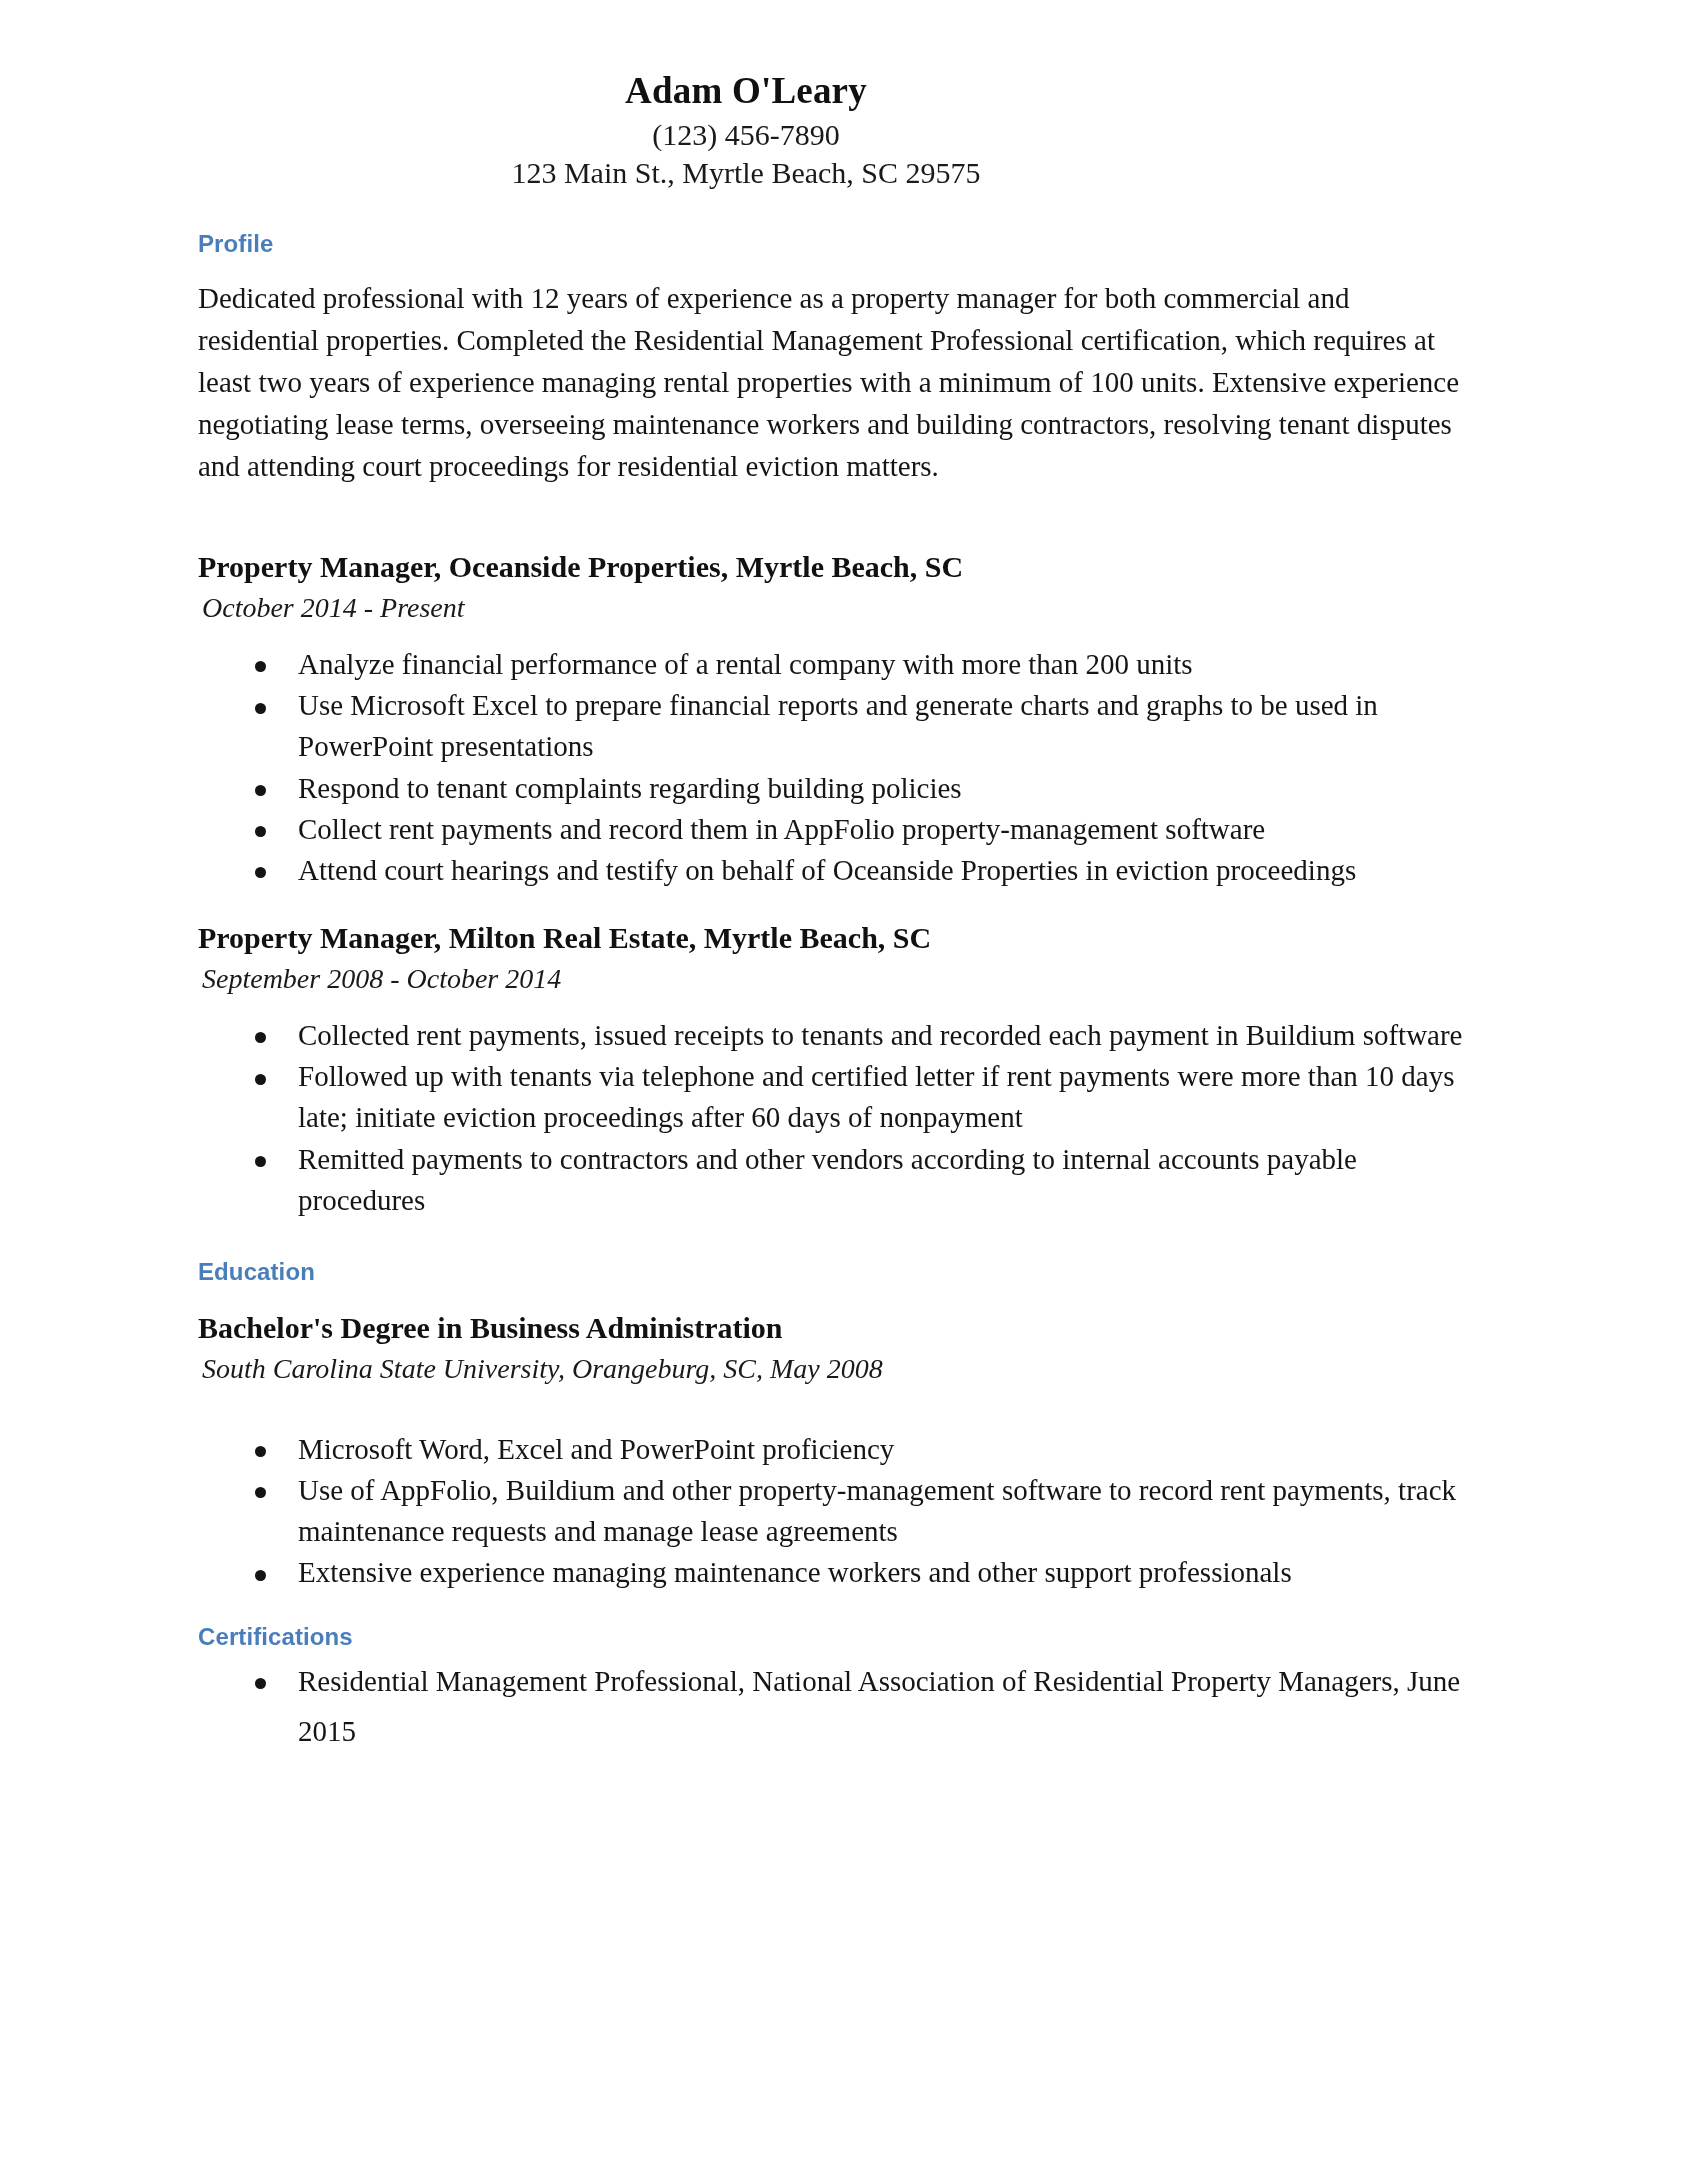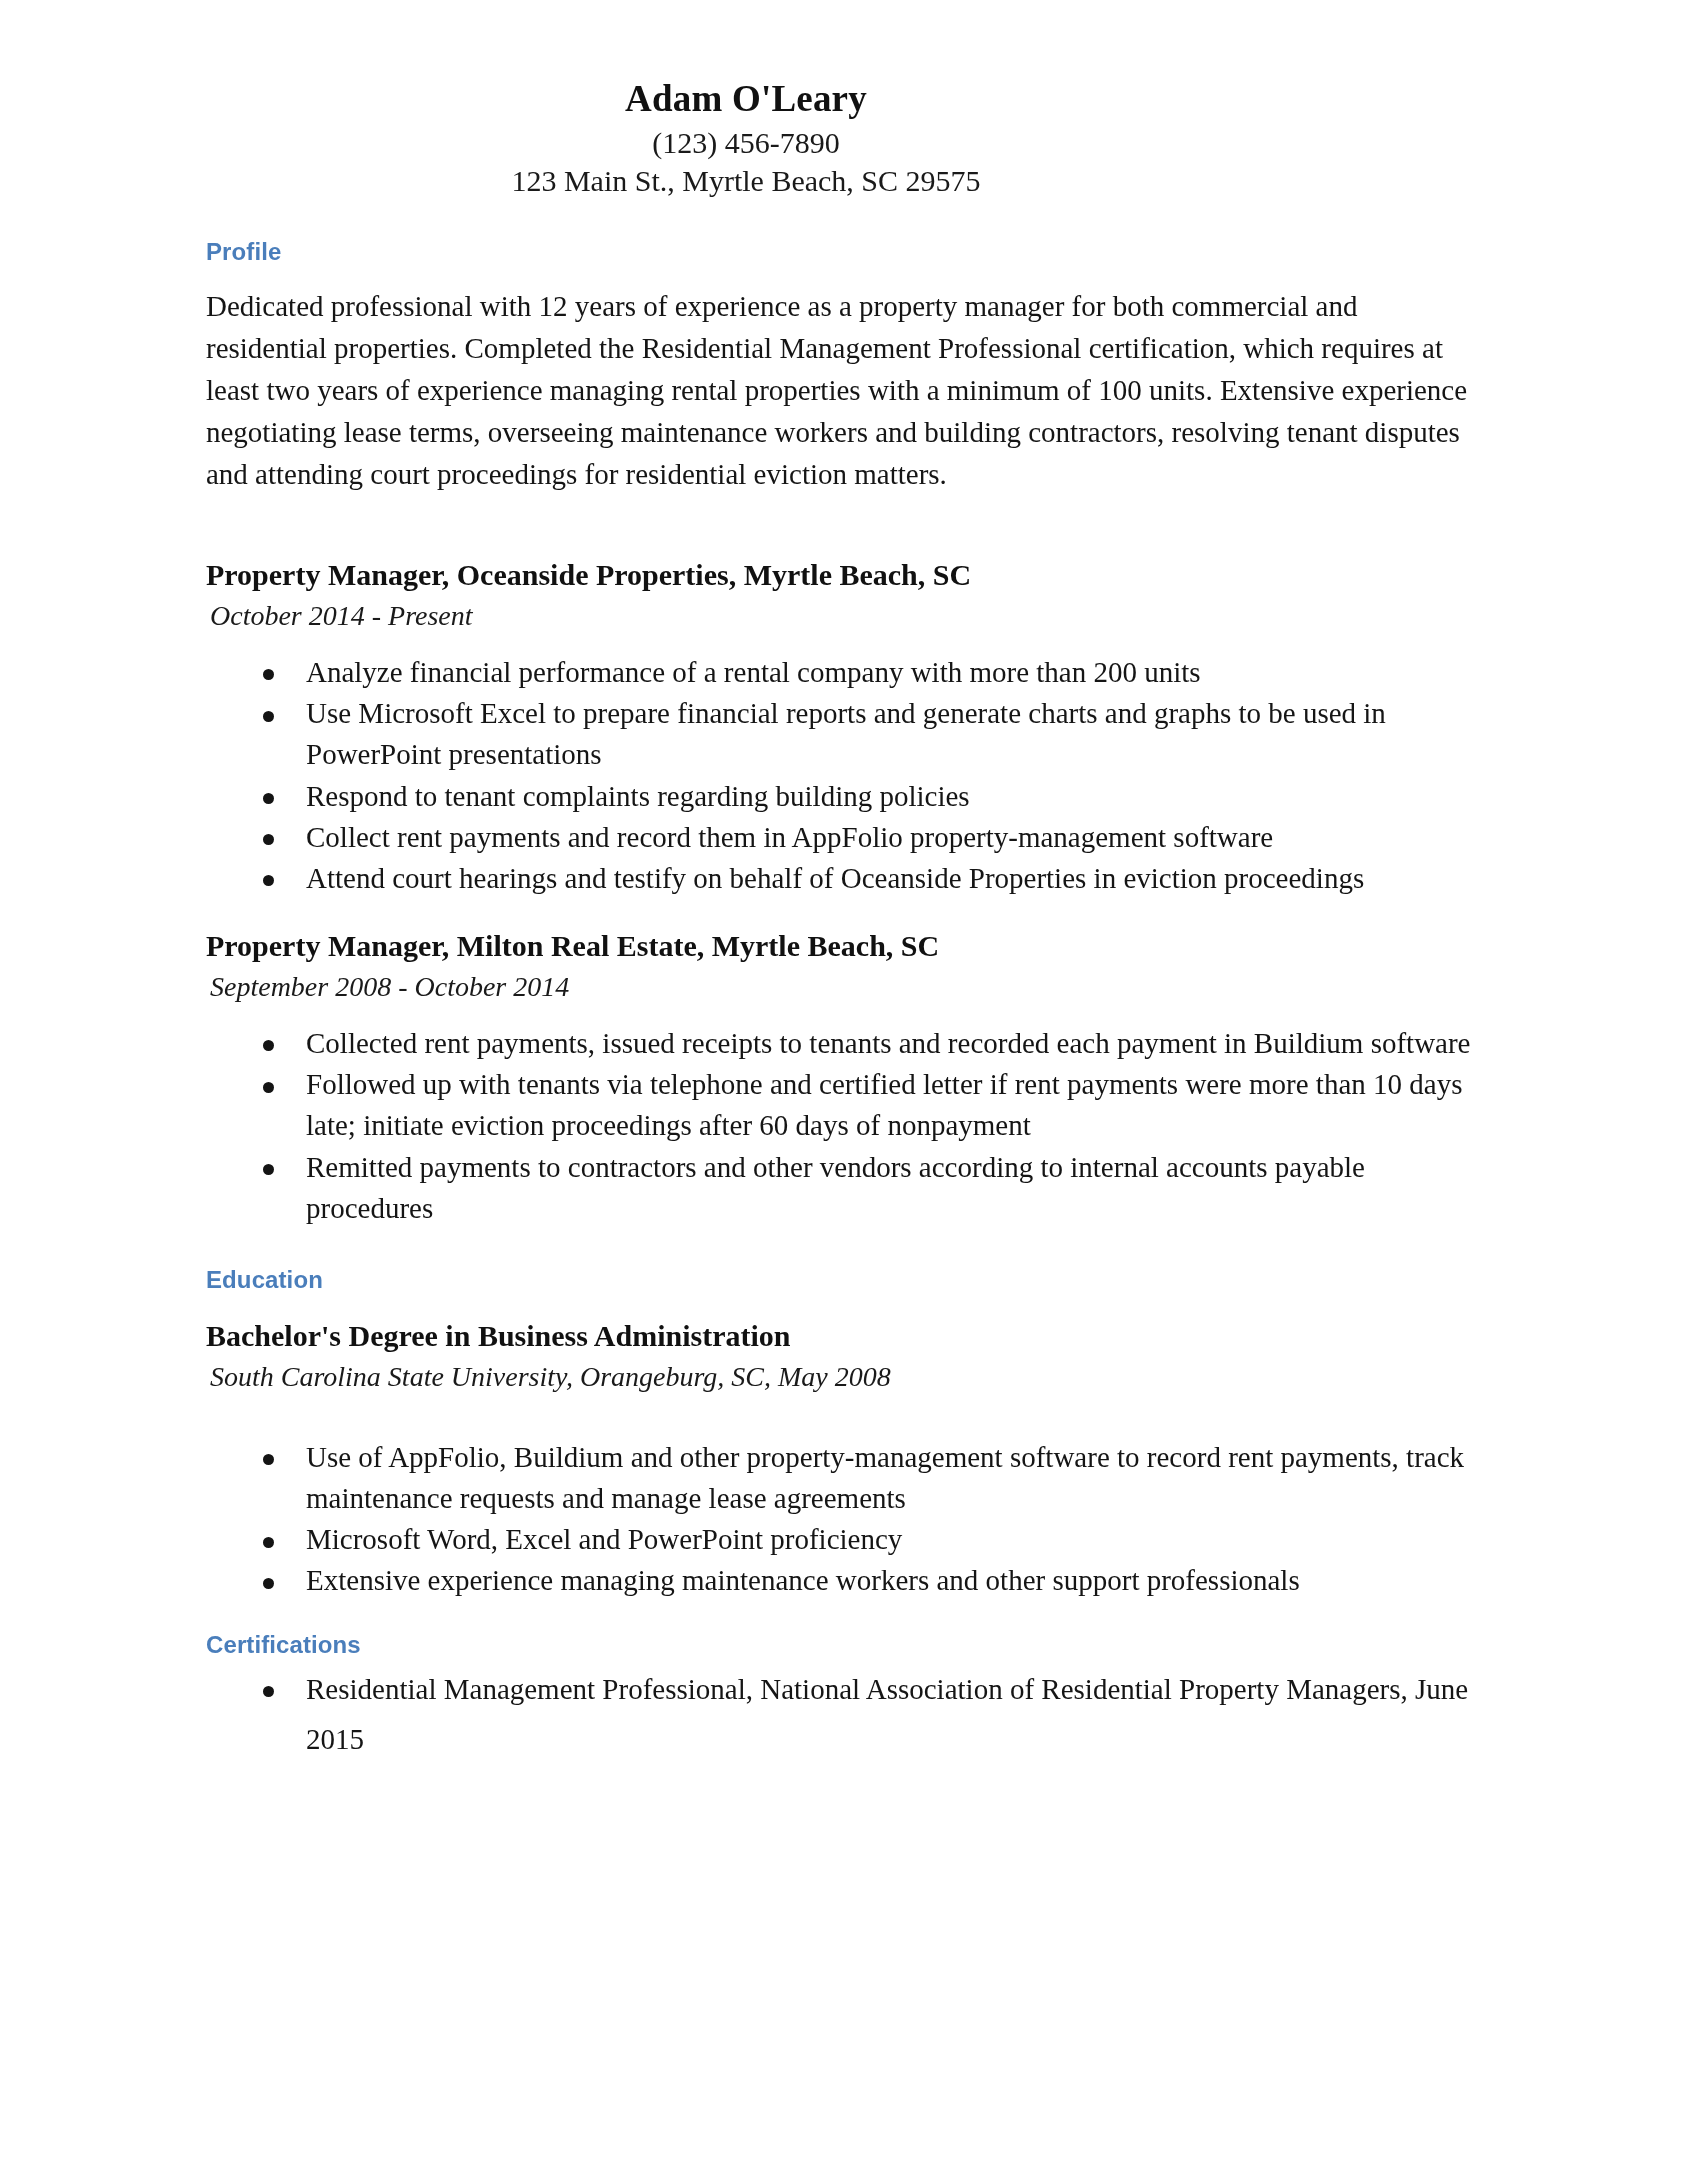--- a/index.html
+++ b/index.html
@@ -11,21 +11,21 @@
     width: 1685px;
     height: 2181px;
     font-family: "Liberation Serif", "DejaVu Serif", serif;
     color: #151515;
     -webkit-font-smoothing: antialiased;
   }
   .page {
     width: 1492px;
     height: 2181px;
     box-sizing: border-box;
-    padding: 12px;
+    padding: 4px;
     position: relative;
     background: #ffffff;
   }
 
   
   .header {
     text-align: center;
     padding-top: 65px;
   }
   .name {
@@ -175,22 +175,22 @@
     <h2 class="section-heading">Education</h2>
     <div class="gap-edu-entry"></div>
     <div>
       <p class="entry-title">Bachelor's Degree in Business Administration</p>
       <p class="entry-sub">South Carolina State University, Orangeburg, SC, May 2008</p>
     </div>
 
     <div class="gap-before-skills"></div>
     <div class="gap-skills-list"></div>
     <ul class="bullets">
+      <li>Microsoft Word, Excel and PowerPoint proficiency</li>
       <li>Use of AppFolio, Buildium and other property-management software to record rent payments, track maintenance requests and manage lease agreements</li>
-      <li>Microsoft Word, Excel and PowerPoint proficiency</li>
       <li>Extensive experience managing maintenance workers and other support professionals</li>
     </ul>
 
     <div class="gap-before-cert"></div>
     <h2 class="section-heading">Certifications</h2>
     <div class="gap-cert-list"></div>
     <ul class="bullets loose">
       <li>Residential Management Professional, National Association of Residential Property Managers, June 2015</li>
     </ul>
 

